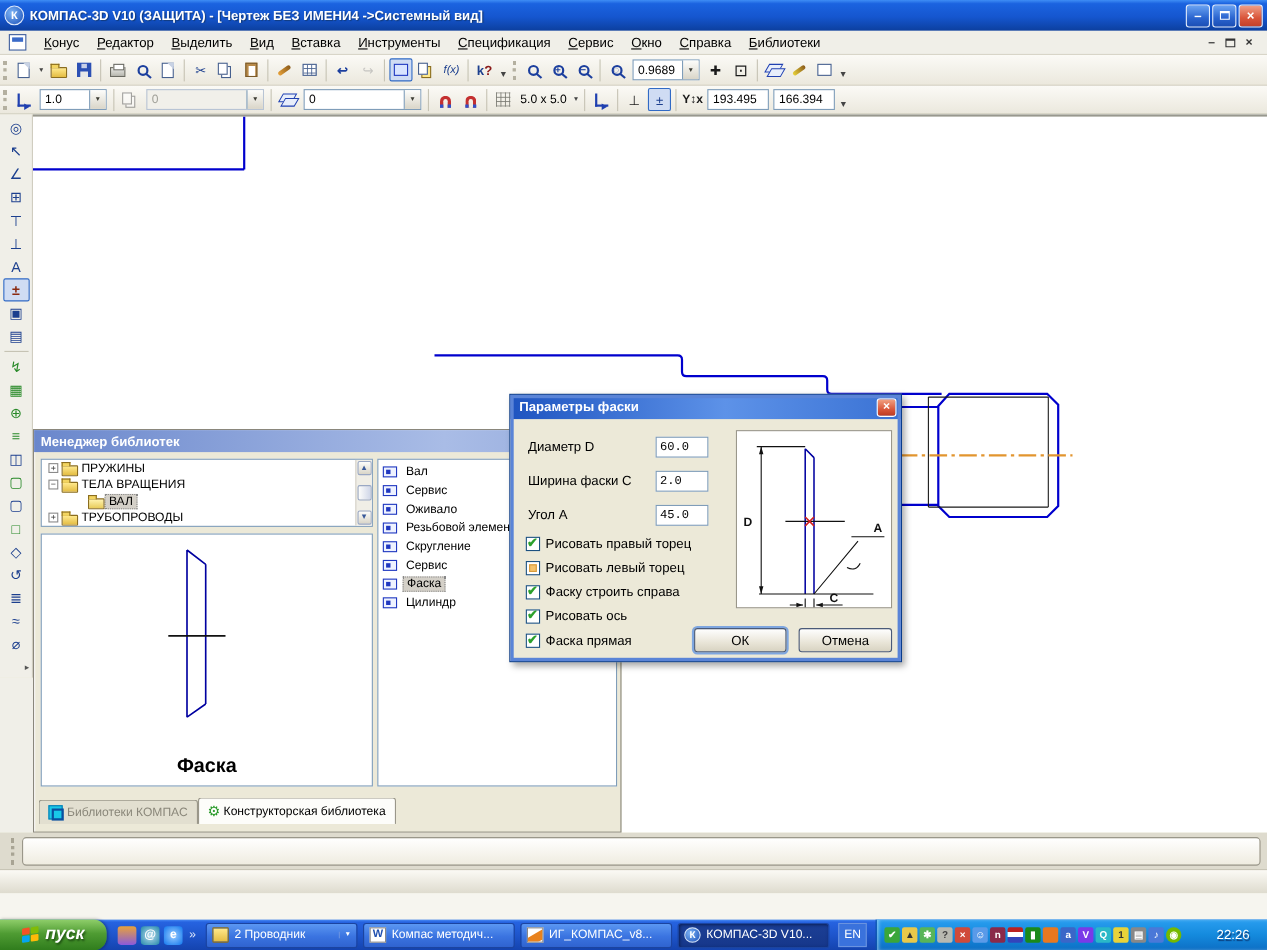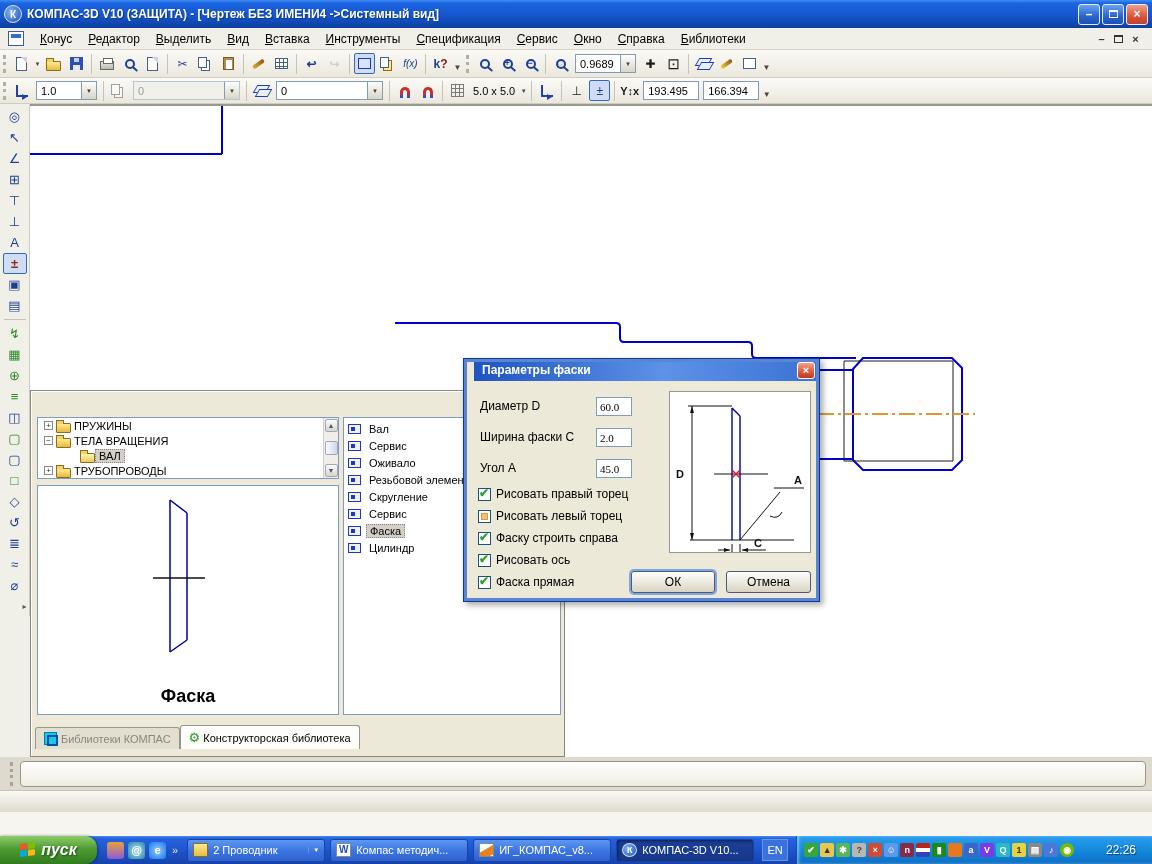--- a/index.html
+++ b/index.html
@@ -123,30 +123,30 @@
   .lib-tabs { position:absolute; left:0px; top:334px; width:535px; height:24px; display:flex; align-items:flex-end; padding-left:4px; }
   .lib-tab { height:22px; display:flex; align-items:center; padding:0 8px; font-size:11px; color:#8a877a;
     border:1px solid #9a978a; border-bottom:none; background:#e2dfd0; border-radius:3px 3px 0 0; }
   .lib-tab.active { background:#fdfdfa; color:#000; height:24px; z-index:2; }
   .tab-ico-kompas { width:13px; height:13px; background:#18c8e8; border:1px solid #0a7ab0; margin-right:4px; position:relative; }
   .tab-ico-kompas::after { content:""; position:absolute; left:2px; top:2px; width:7px; height:7px; border:2px solid #0a50a0; }
   .tab-gear { color:#2a9a2a; font-size:13px; margin-right:3px; }
 
   
   .dialog { left:463px; top:358px; width:357px; height:244px; background:#ece9d8; border:1px solid #0a3c8c;
-    outline:3px solid #5a84d7; outline-offset:-4px; box-shadow:3px 3px 6px rgba(0,0,0,.35);padding-left:10px; }
+    outline:3px solid #5a84d7; outline-offset:-4px; box-shadow:3px 3px 6px rgba(0,0,0,.35); }
   .dlg-title { height:22px; background:linear-gradient(90deg,#1e54c0,#5d92e8 55%,#3a72d4); display:flex; align-items:center;
     color:#fff; font-weight:bold; font-size:12px; padding:0 4px 0 8px; }
   .dlg-title .t { flex:1; }
   .dlg-close { width:18px; height:17px; border:1px solid #fff; border-radius:3px;
     background:linear-gradient(180deg,#f2a384,#d9583c 60%,#bc3a22); color:#fff; font-weight:bold; font-size:11px;
     display:flex; align-items:center; justify-content:center; }
   .dlg-row { position:absolute; left:16px; display:flex; align-items:center; font-size:12px; }
-  .dlg-input { position:absolute; left:132px; width:36px; height:19px; border:1px solid #7f9db9; font-size:11px;
-    font-family:Liberation Serif, serif; padding:0 3px; }
+  .dlg-input { position:absolute; left:132px; width:48px; height:19px; border:1px solid #7f9db9; font-size:11px;
+    font-family:Liberation Mono, monospace; padding:0 3px; }
   .cbrow { position:absolute; left:14px; display:flex; align-items:center; font-size:12px; }
   .cb { width:13px; height:13px; border:1px solid #1c5180; background:#fff; margin-right:5px; position:relative; }
   .cb .mark { display:none; position:absolute; left:0px; top:-3px; color:#2ca02c; font-size:12px; font-weight:bold; }
   .cb.checked .mark { display:block; }
   .cb .amber { display:block; position:absolute; left:2px; top:2px; right:2px; bottom:2px; background:#f5c26b; border:1px solid #d89a3a; }
   .dlg-preview { position:absolute; left:205px; top:32px; width:142px; height:162px; background:#fff; border:1px solid #9a978a; }
   .dlg-btn { position:absolute; height:22px; background:linear-gradient(180deg,#fefefe,#e9e5d8 60%,#d8d3c2); border:1px solid #4a5a78;
     border-radius:3px; font-size:12px; display:flex; align-items:center; justify-content:center; font-family:"Liberation Sans",sans-serif; }
   .dlg-btn.default { box-shadow:0 0 0 2px #7ea6e0; }
 
@@ -410,20 +410,21 @@
   <span class="ltb green">□</span>
   <span class="ltb">◇</span>
   <span class="ltb">↺</span>
   <span class="ltb">≣</span>
   <span class="ltb">≈</span>
   <span class="ltb">⌀</span>
   <span class="lt-handle">▸</span>
 </div>
 
 <div class="abs libpanel">
+  <div class="lib-title">Менеджер библиотек</div>
 
   <div class="treebox">
     <div class="trow">
       <span class="texp">+</span>
       <span class="ico-folder"></span>
       <span class="tlabel">ПРУЖИНЫ</span>
     </div>
     <div class="trow">
       <span class="texp">−</span>
       <span class="ico-folder"></span>

